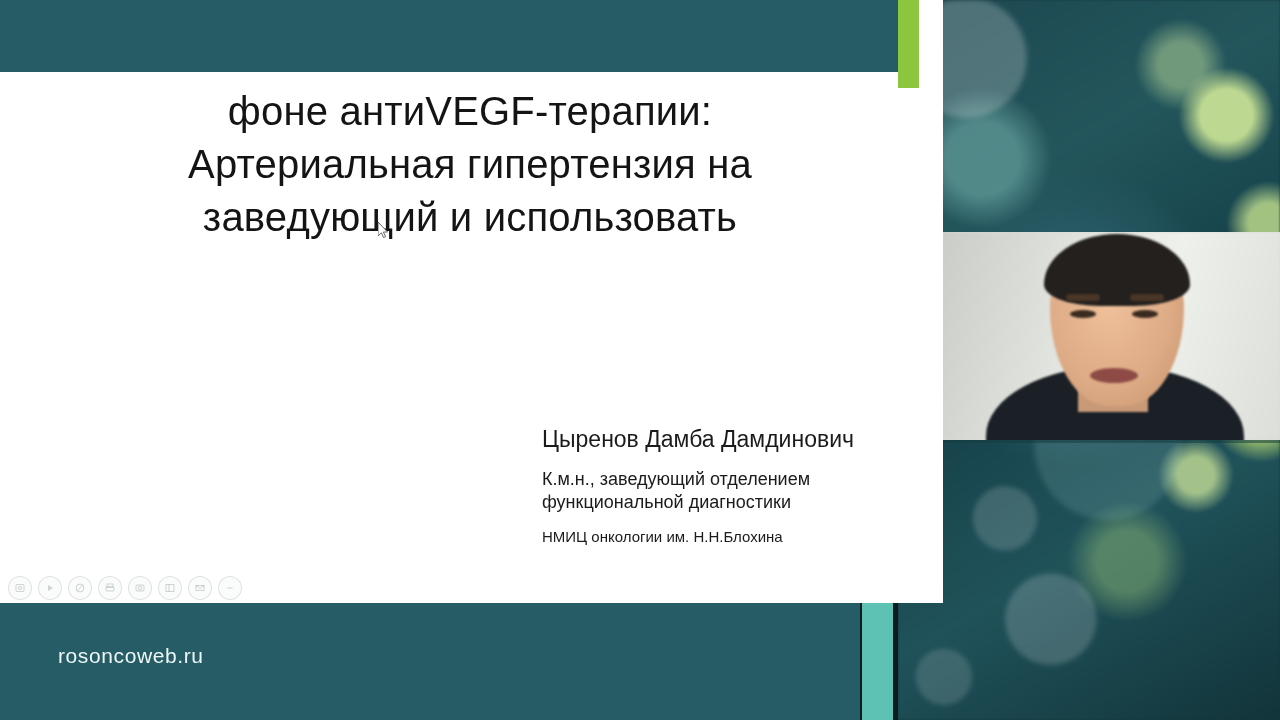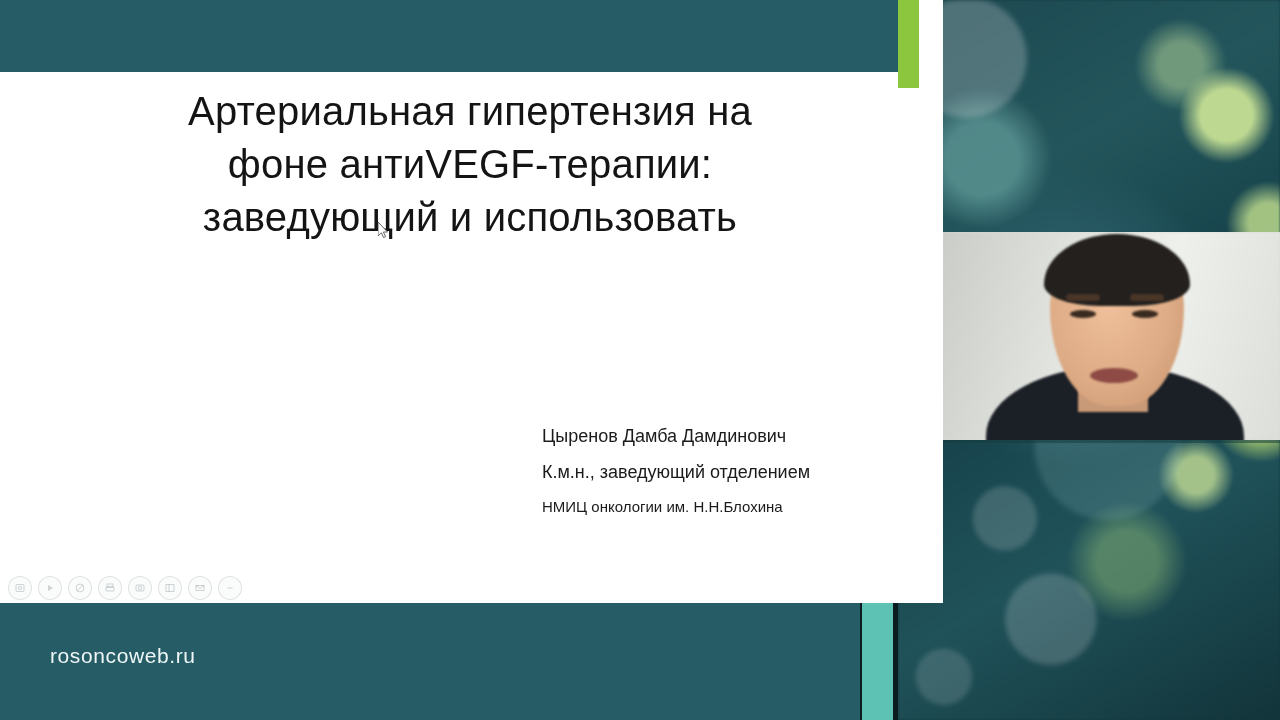--- a/index.html
+++ b/index.html
@@ -204,21 +204,21 @@
   }
 
   .presenter {
     position: absolute;
     left: 542px;
     top: 424px;
     width: 380px;
     color: #1b1b1b;
   }
   .presenter-name {
-    font-size: 18px;
+    font-size: 23px;
     line-height: 1.35;
     margin-bottom: 13px;
   }
   .presenter-role {
     font-size: 18px;
     line-height: 1.28;
     margin-bottom: 13px;
   }
   .presenter-org {
     font-size: 15px;
@@ -259,21 +259,21 @@
   .footer-accent {
     position: absolute;
     left: 862px;
     top: 603px;
     width: 31px;
     height: 117px;
     background: #5dc2b4;
   }
   .footer-url {
     position: absolute;
-    left: 50px;
+    left: 58px;
     top: 644px;
     font-size: 21px;
     color: #eef6f6;
     letter-spacing: 0.6px;
     text-align: right;
   }
 
   
   .cursor {
     position: absolute;
@@ -305,29 +305,30 @@
       <div class="webcam-mouth"></div>
     </div>
     <div class="webcam-ribbon"></div>
   </div>
 
   <div class="slide">
     <div class="slide-header"></div>
     <div class="slide-body"></div>
 
     <div class="slide-title">
+      <div>фоне антиVEGF-терапии:</div>
       <div>Артериальная гипертензия на</div>
-      <div>фоне антиVEGF-терапии:</div>
       <div>заведующий и использовать</div>
     </div>
 
     <div class="presenter">
       <div class="presenter-name">Цыренов Дамба Дамдинович</div>
       <div class="presenter-role">
         <div>К.м.н., заведующий отделением</div>
+        <div>функциональной диагностики</div>
       </div>
       <div class="presenter-org">НМИЦ онкологии им. Н.Н.Блохина</div>
     </div>
 
     <div class="toolbar">
       <div class="tool-btn">
         <svg width="12" height="12" viewBox="0 0 12 12" fill="none" stroke="currentColor" stroke-width="1">
           <rect x="2" y="2.5" width="8" height="7" rx="1"></rect>
             <circle cx="6" cy="6" r="1.6"></circle>
         </svg>

